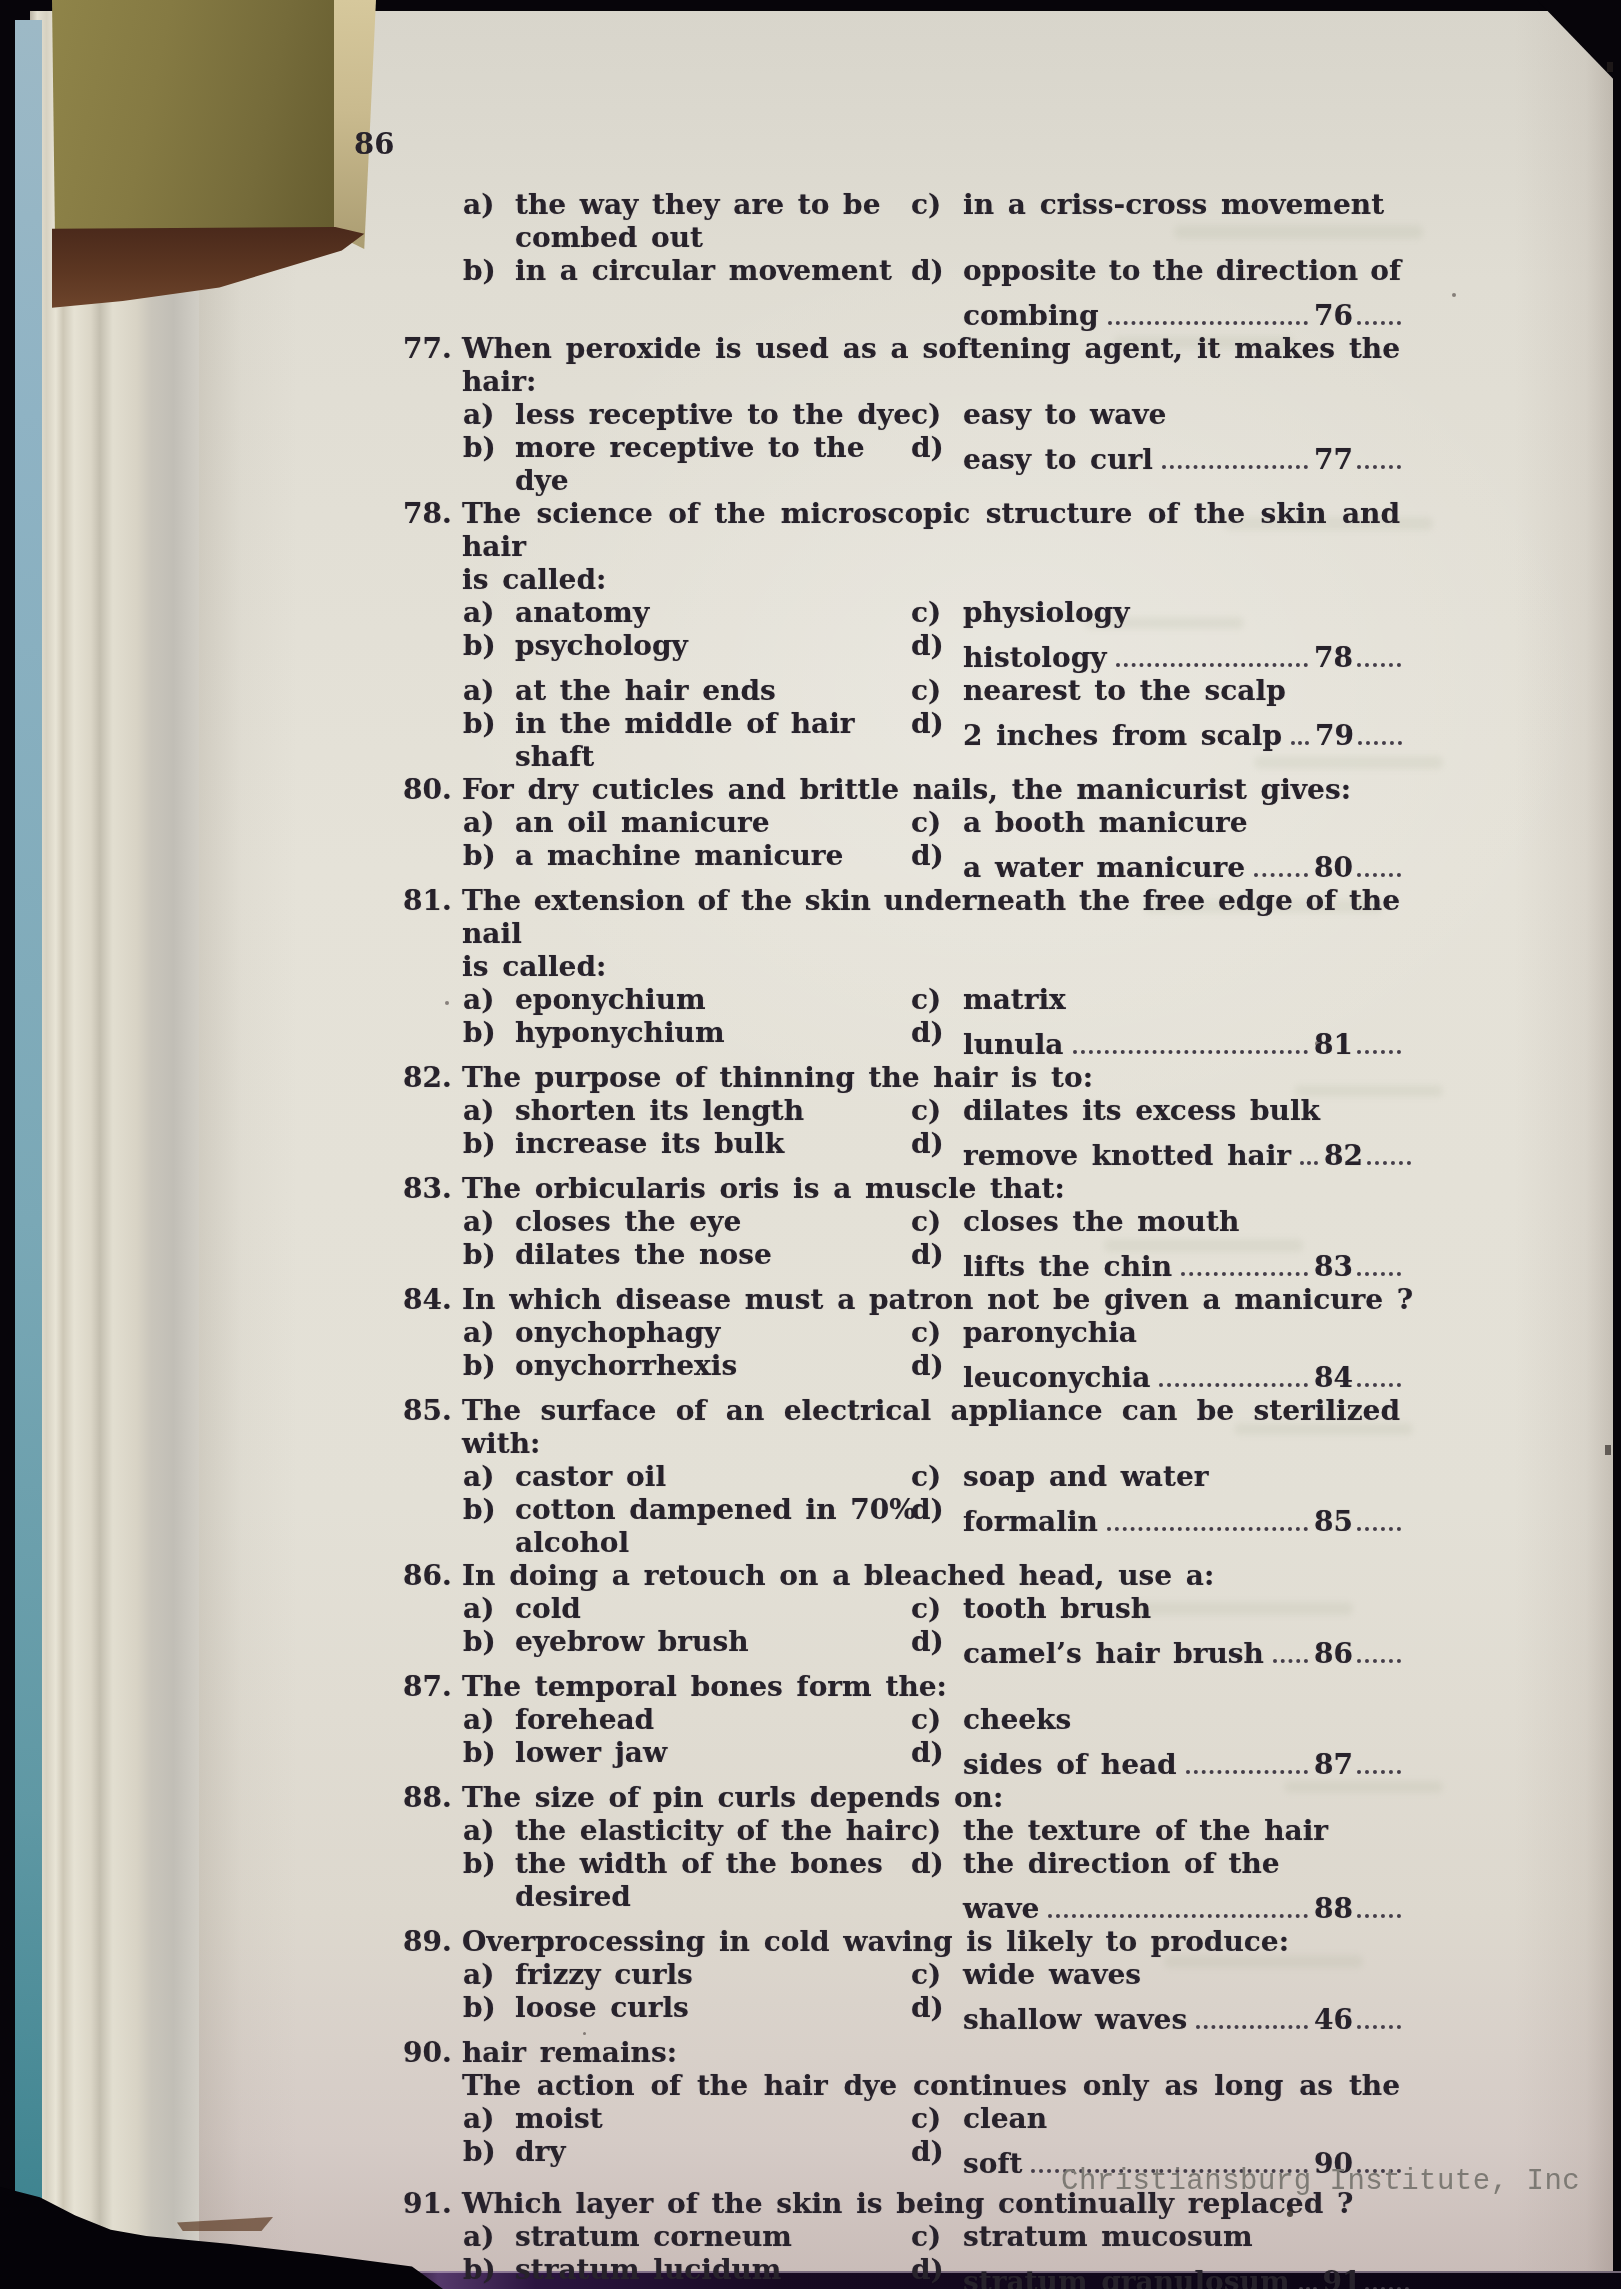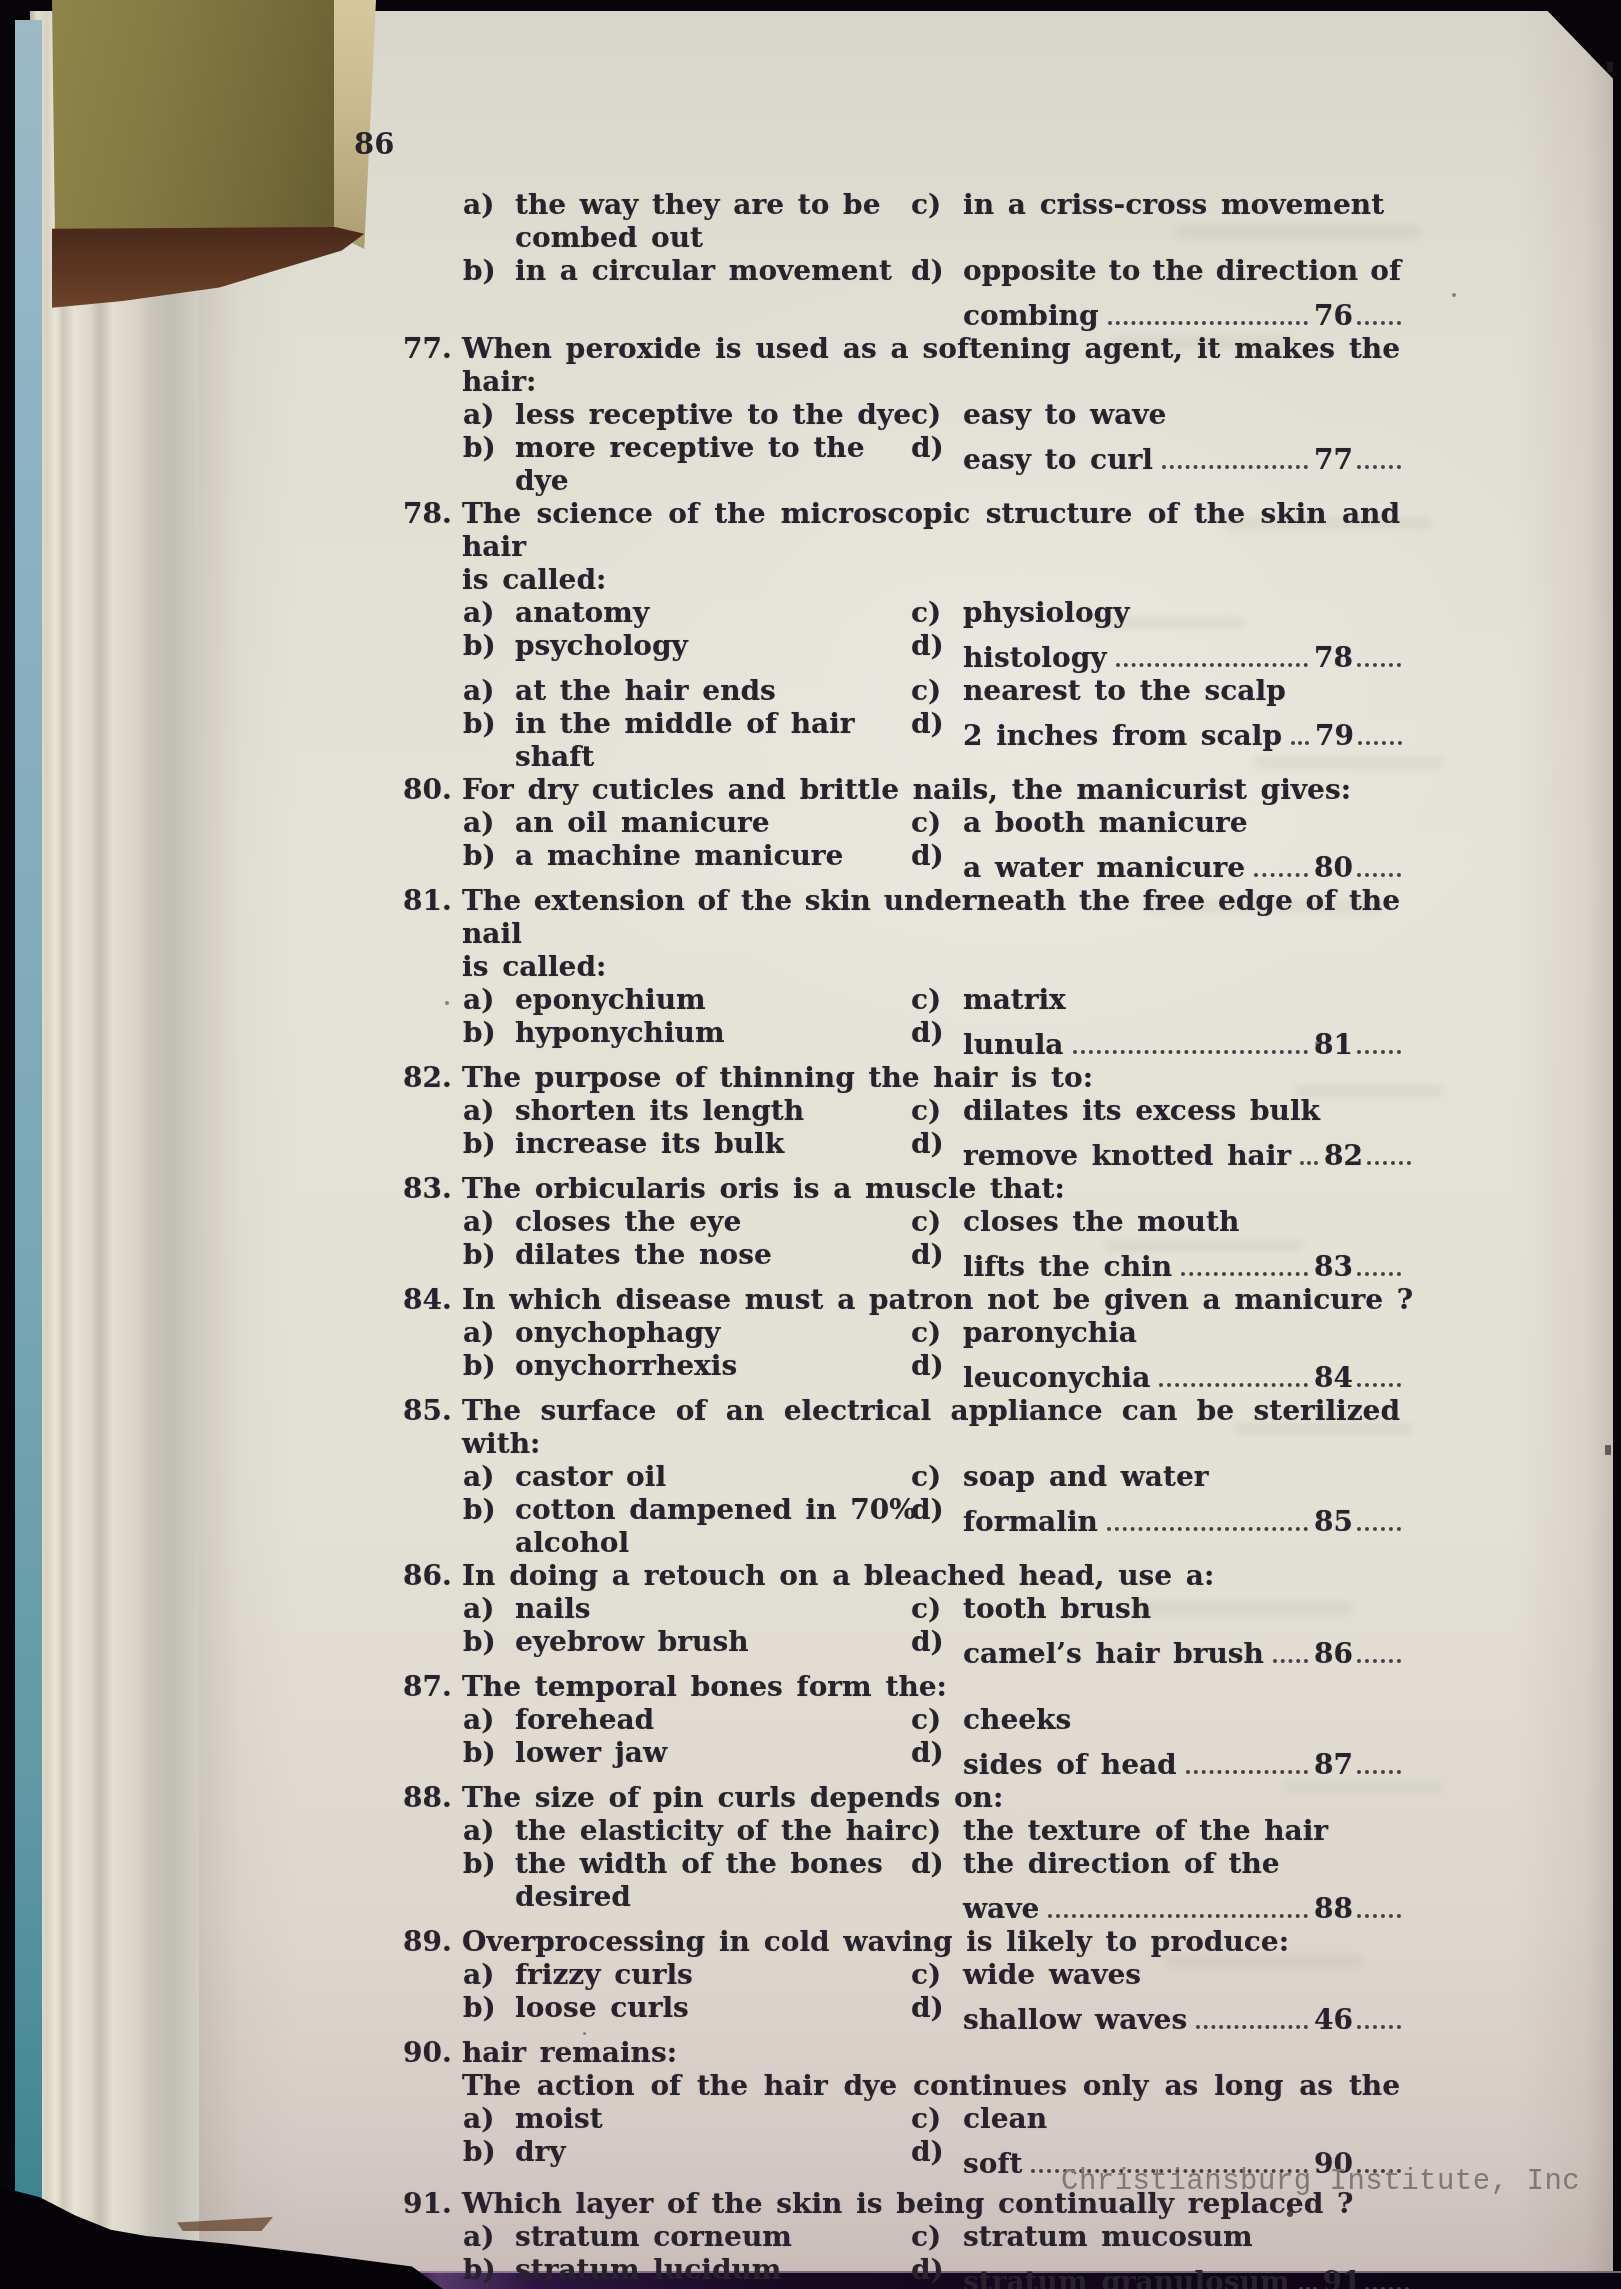--- a/index.html
+++ b/index.html
@@ -506,21 +506,21 @@
     <div class="qhead">
       <span class="qnum">86.</span>
       <div class="qtext">
           <div class="qline">In doing a retouch on a bleached head, use a:</div>
         </div>
     </div>
     <div class="opts">
       <div class="opt oa">
           <span class="mark">a)</span>
           <div class="otext">
-            <div class="qline">nails</div>
+            <div class="qline">cold</div>
           </div>
         </div>
       <div class="opt oc">
           <span class="mark">c)</span>
           <div class="otext">
             <div class="qline">tooth brush</div>
           </div>
         </div>
       <div class="opt ob">
           <span class="mark">b)</span>

